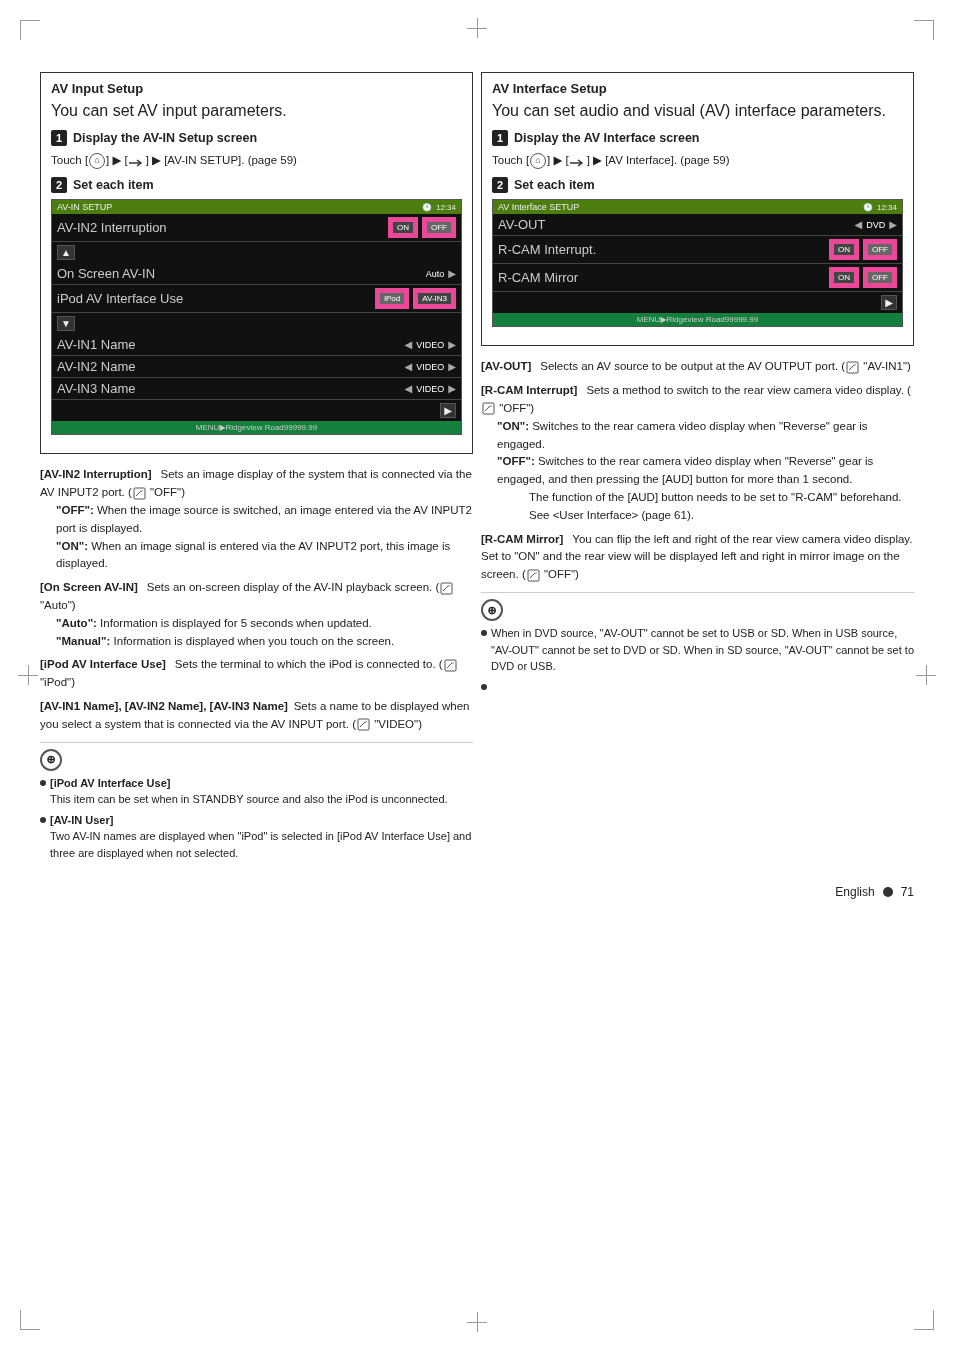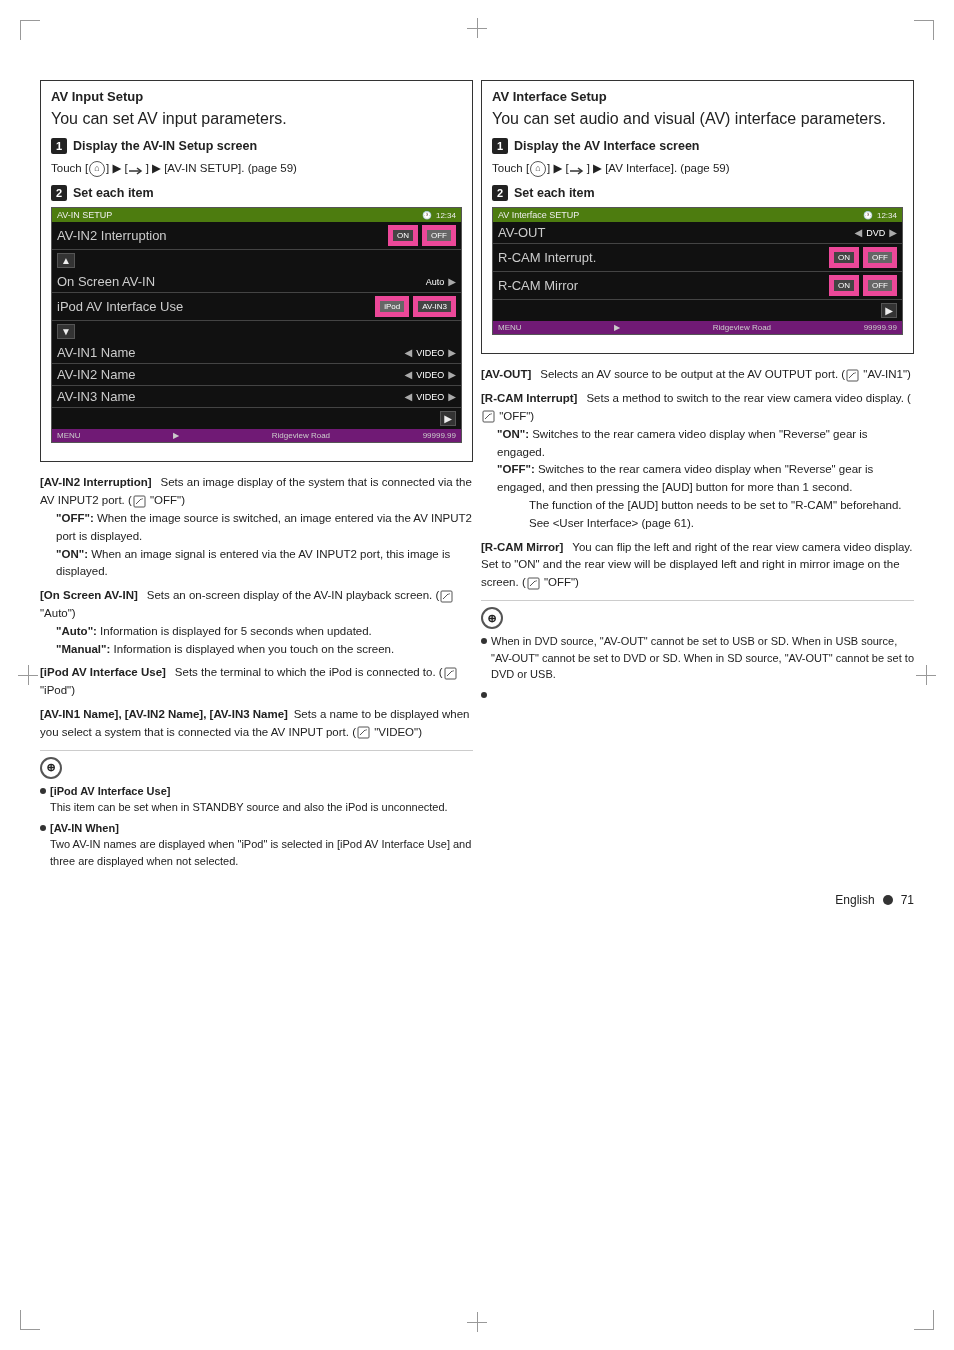--- a/index.html
+++ b/index.html
@@ -48,21 +48,21 @@
     .cross-mark::after { width: 20px; height: 1px; top: 50%; left: 0; }
     .cross-top { top: 18px; left: 50%; transform: translateX(-50%); }
     .cross-bottom { bottom: 18px; left: 50%; transform: translateX(-50%); }
     .cross-left { left: 18px; top: 50%; transform: translateY(-50%); }
     .cross-right { right: 18px; top: 50%; transform: translateY(-50%); }
 
     
     .main-content {
       display: flex;
       gap: 8px;
-      margin-top: 20px;
+      margin-top: 12px;
     }
 
     .left-col, .right-col {
       flex: 1;
     }
 
     
     .section-box {
       border: 1.5px solid #333;
       padding: 8px 10px 10px 10px;
@@ -174,23 +174,23 @@
       background: #666;
     }
 
     .arrow-btn {
       font-size: 10px;
       color: #aaa;
     }
 
     .screen-footer {
       display: flex;
-      justify-content: space-between;
-      align-items: center;
-      background: #701a75;
+      justify-content: center;
+      align-items: center;
+      background: #15803d;
       padding: 2px 5px;
       color: #ccc;
       font-size: 8px;
     }
 
     .nav-arrow {
       background: #333;
       border: 1px solid #555;
       color: #eee;
       font-size: 10px;
@@ -493,21 +493,21 @@
         <div class="note-row">
           <div class="bullet"></div>
           <div class="note-text">
             <span style="font-weight:bold;">[iPod AV Interface Use]</span><br>
             This item can be set when in STANDBY source and also the iPod is unconnected.
           </div>
         </div>
         <div class="note-row">
           <div class="bullet"></div>
           <div class="note-text">
-            <span style="font-weight:bold;">[AV-IN When]</span><br>
+            <span style="font-weight:bold;">[AV-IN User]</span><br>
             Two AV-IN names are displayed when "iPod" is selected in [iPod AV Interface Use] and three are displayed when not selected.
           </div>
         </div>
       </div>
     </div>
 
     <div class="right-col">
       <div class="section-box">
         <div class="section-title">AV Interface Setup</div>
         <div class="section-intro">You can set audio and visual (AV) interface parameters.</div>

